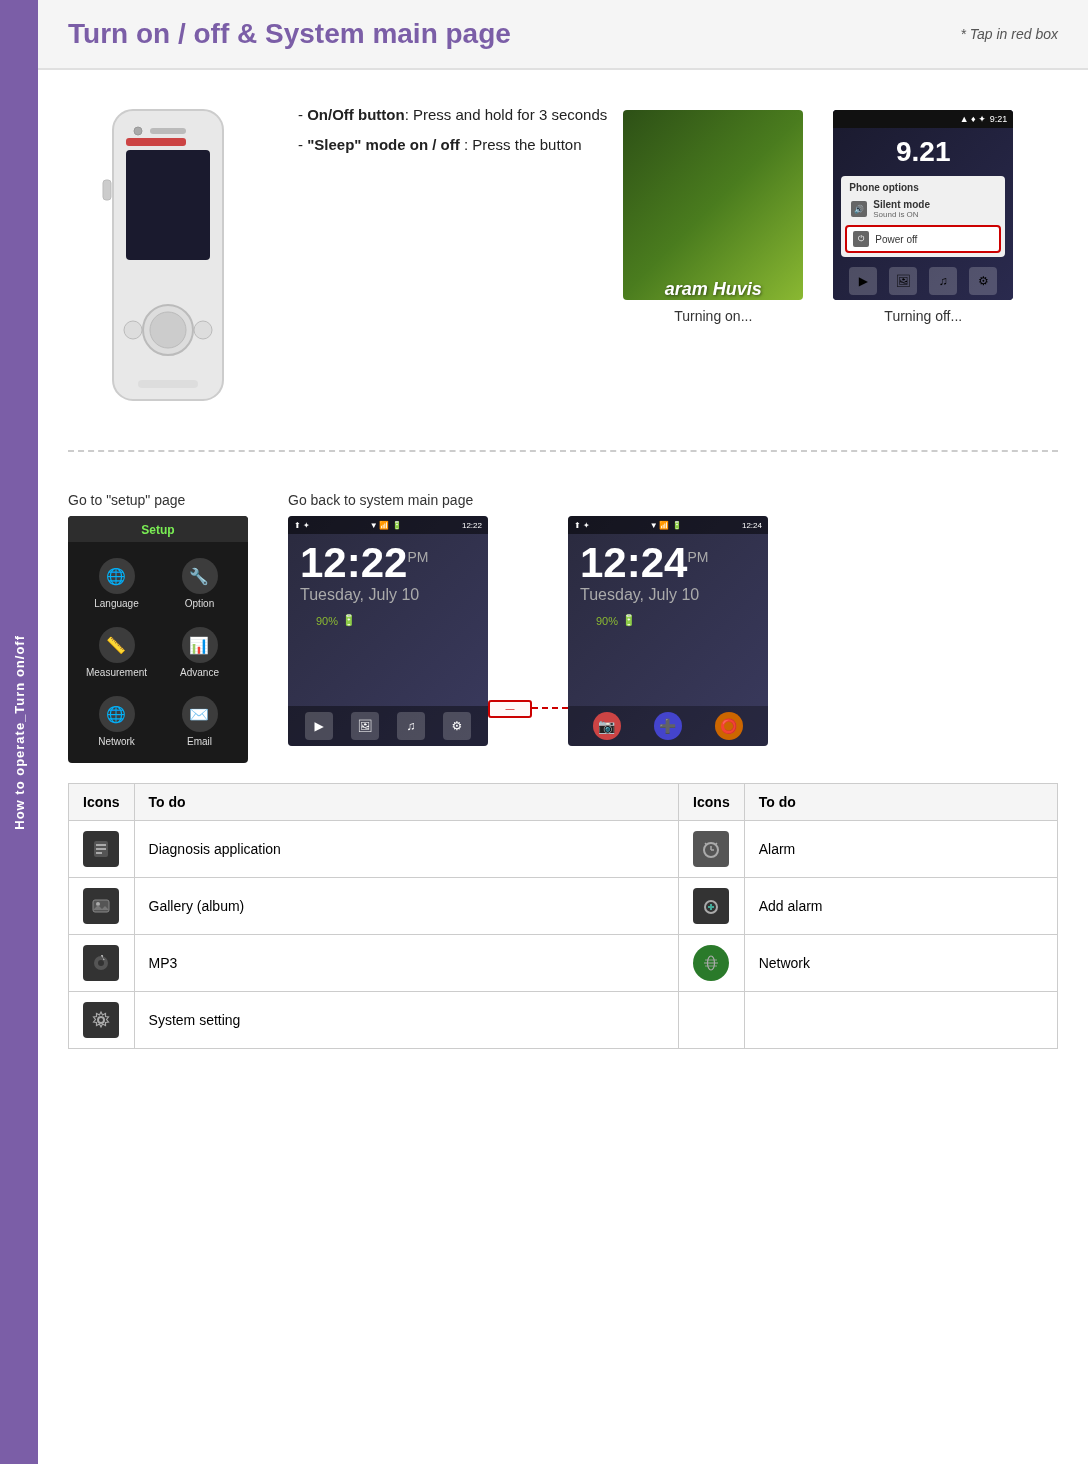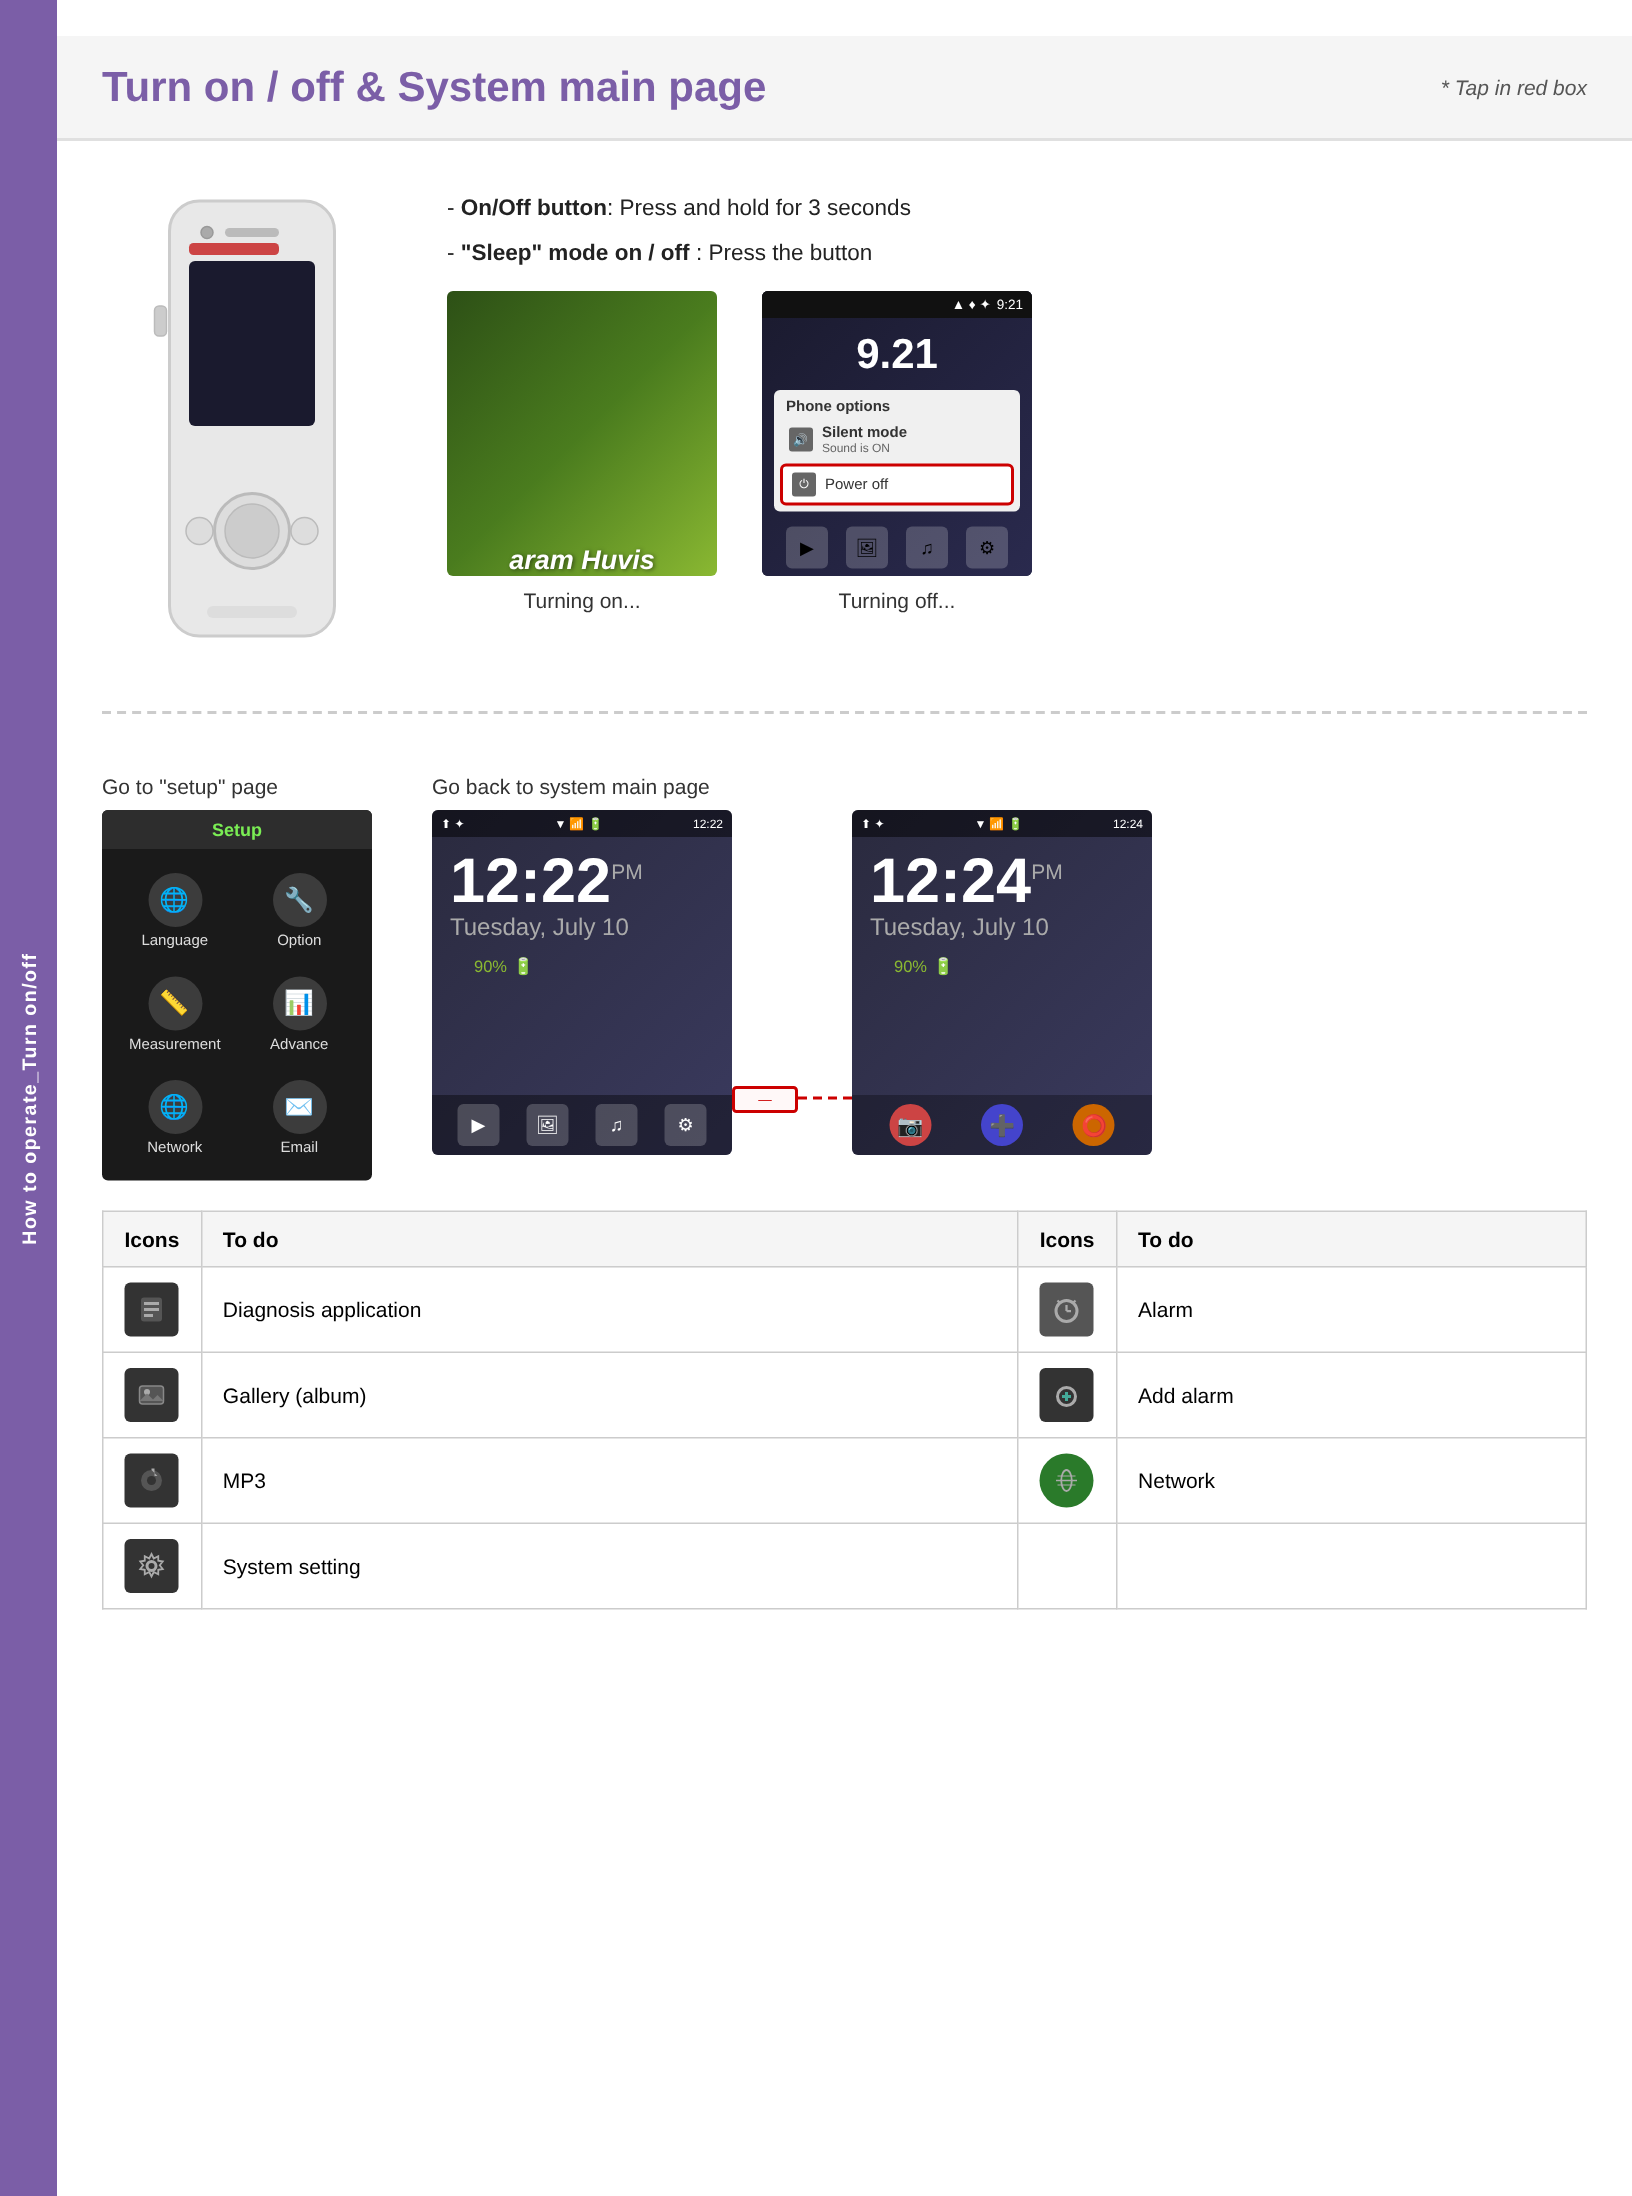--- a/index.html
+++ b/index.html
@@ -31,21 +31,20 @@
       font-size: 13px;
       font-weight: bold;
       white-space: nowrap;
       letter-spacing: 1px;
     }
 
     
     .main {
       margin-left: 38px;
       padding: 0;
-      margin-top: 24px;
     }
 
     
     .header {
       background: #f5f5f5;
       padding: 18px 30px 18px 30px;
       display: flex;
       align-items: center;
       justify-content: space-between;
       border-bottom: 2px solid #e0e0e0;
@@ -75,22 +74,22 @@
       flex-shrink: 0;
       display: flex;
       align-items: center;
       justify-content: center;
     }
 
     
     .right-panel {
       flex: 1;
       display: flex;
-      flex-direction: column;
-      gap: 0;
+      flex-direction: row;
+      gap: 16px;
     }
     .instructions {
       font-size: 15px;
       line-height: 2;
       color: #222;
     }
     .instructions .bold { font-weight: bold; }
     .screen-images {
       display: flex;
       gap: 30px;

